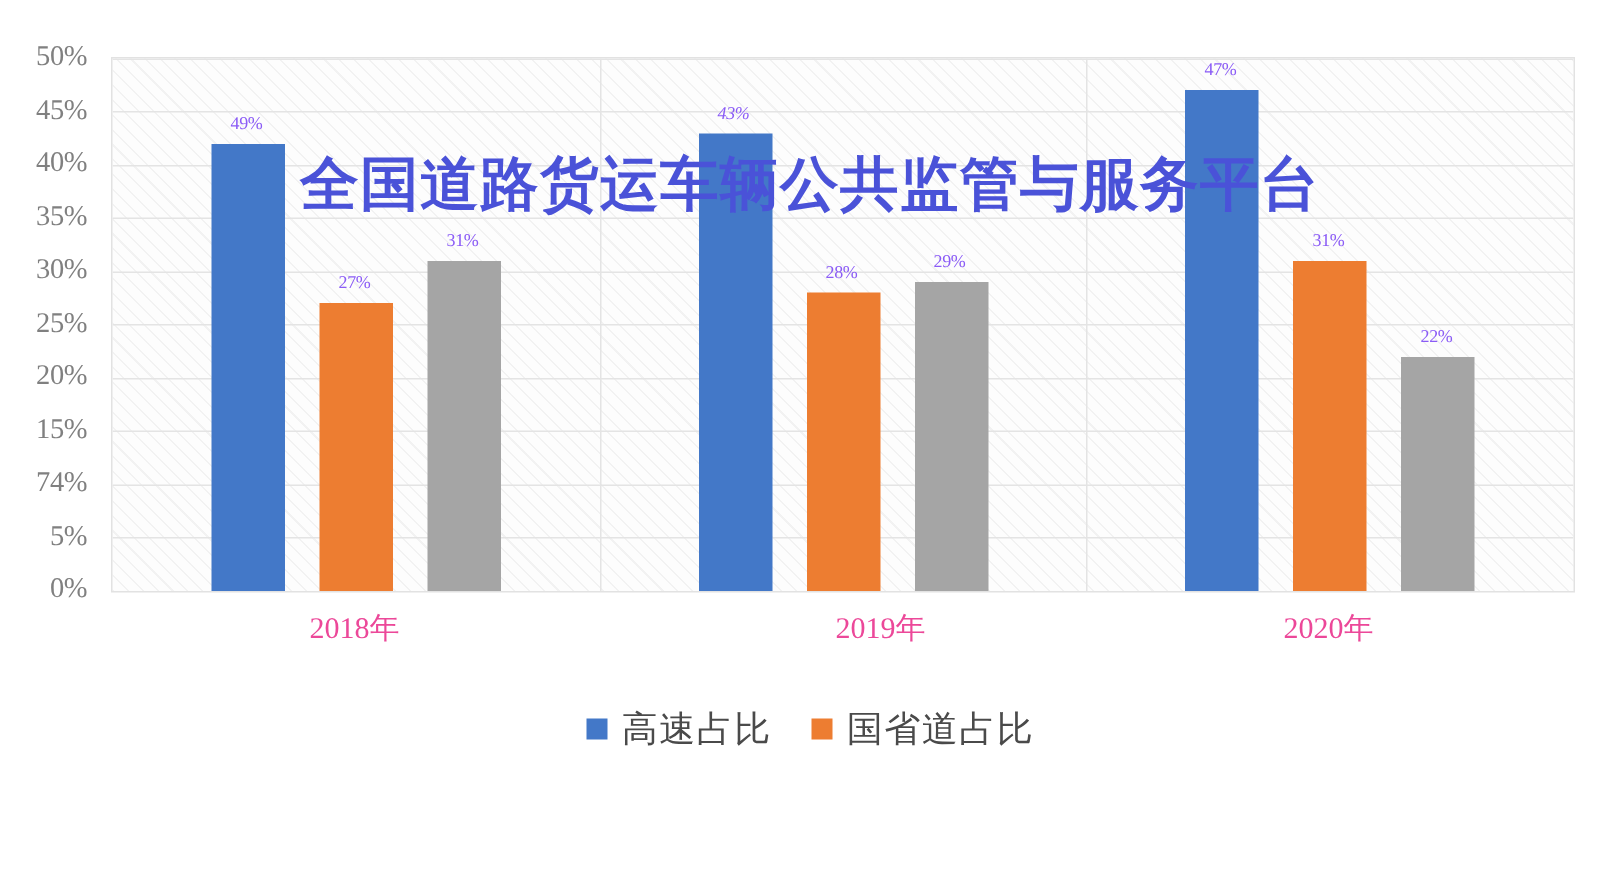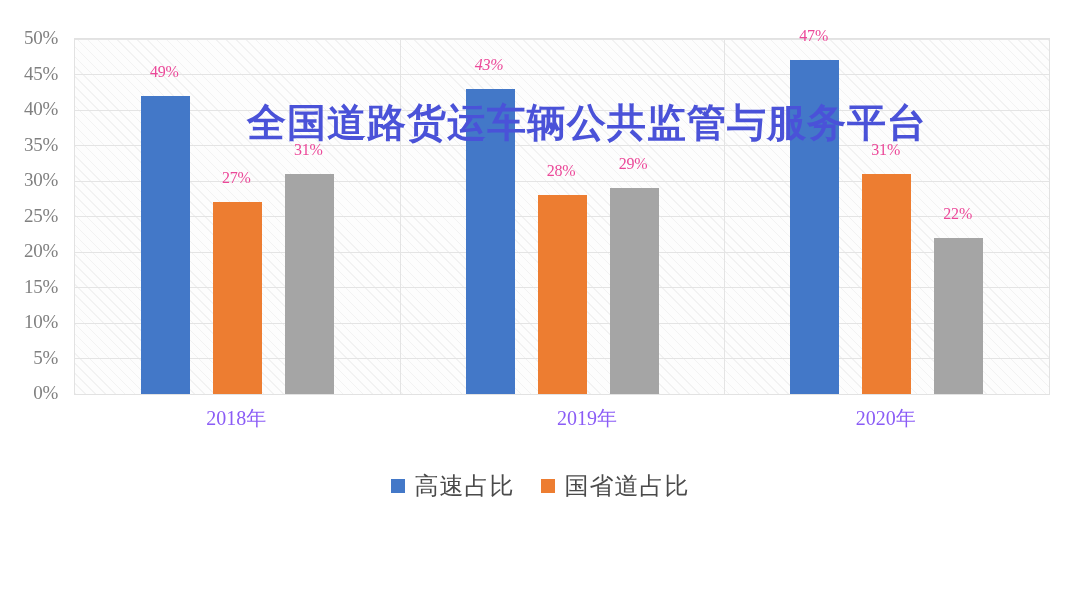--- a/index.html
+++ b/index.html
@@ -80,56 +80,56 @@
     left: 74px;
     top: 405px;
     width: 976px;
     height: 32px;
   }
   .x-tick {
     position: absolute;
     top: 0;
     transform: translateX(-50%);
     font-size: 20px;
-    color: #8b5cf6;
+    color: #ec4899;
     white-space: nowrap;
   }
 
   
   .bar {
     position: absolute;
     bottom: 0;
   }
   .bar.series-0 { background-color: #4378c8; }
   .bar.series-1 { background-color: #ed7d31; }
   .bar.series-2 { background-color: #a5a5a5; }
 
   .bar-label {
     position: absolute;
     transform: translateX(-50%);
-    font-size: 16px;
-    color: #ec4899;
+    font-size: 12px;
+    color: #8b5cf6;
     white-space: nowrap;
     letter-spacing: -0.2px;
+    margin-top: 12px;
   }
 
   
   #watermark {
     position: absolute;
     left: 50%;
     transform: translateX(-50%);
     top: 96px;
     font-family: Liberation Sans, sans-serif;
     font-size: 39px;
     font-weight: bold;
     color: #4a52d8;
     white-space: nowrap;
     letter-spacing: 1px;
     pointer-events: none;
-    margin-left: 47px;
   }
 
   
   #legend {
     position: absolute;
     left: 0;
     top: 470px;
     width: 1080px;
     display: flex;
     justify-content: center;
@@ -171,21 +171,21 @@
   }
 </style>
 </head>
 <body>
 
 <div id="figure">
 
   <div id="y-axis-labels">
       <div class="y-tick" style="top: 355px;">0%</div>
       <div class="y-tick" style="top: 319.5px;">5%</div>
-      <div class="y-tick" style="top: 284px;">10%</div>
+      <div class="y-tick" style="top: 284px;">74%</div>
       <div class="y-tick" style="top: 248.5px;">15%</div>
       <div class="y-tick" style="top: 213px;">20%</div>
       <div class="y-tick" style="top: 177.5px;">25%</div>
       <div class="y-tick" style="top: 142px;">30%</div>
       <div class="y-tick" style="top: 106.5px;">35%</div>
       <div class="y-tick" style="top: 71px;">40%</div>
       <div class="y-tick" style="top: 35.5px;">45%</div>
       <div class="y-tick" style="top: 0px;">50%</div>
     </div>
 

